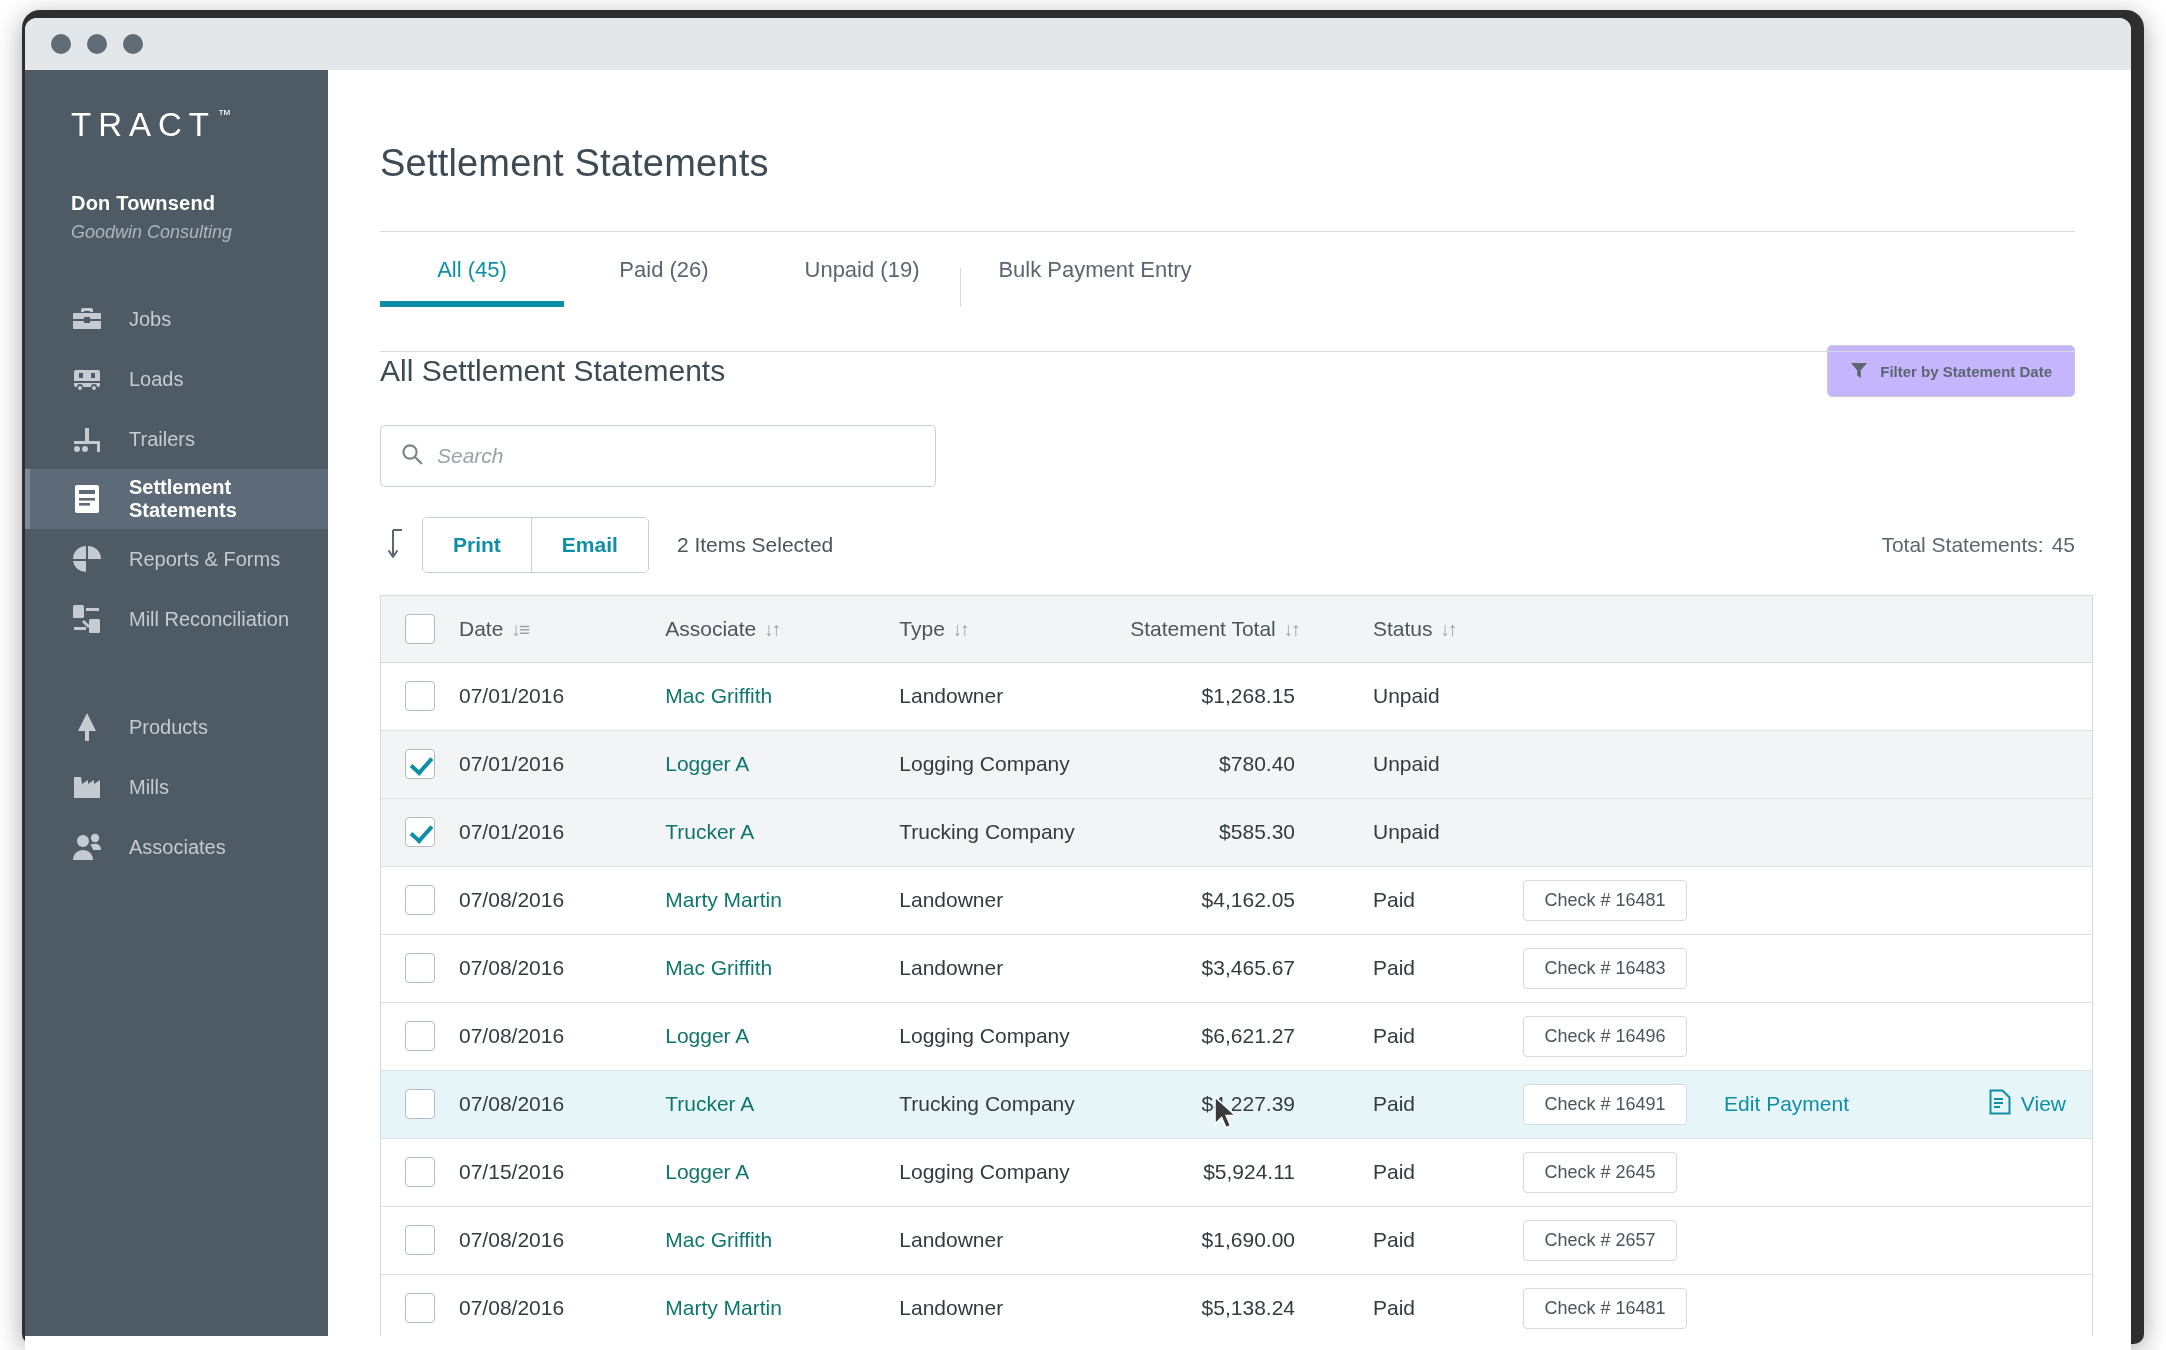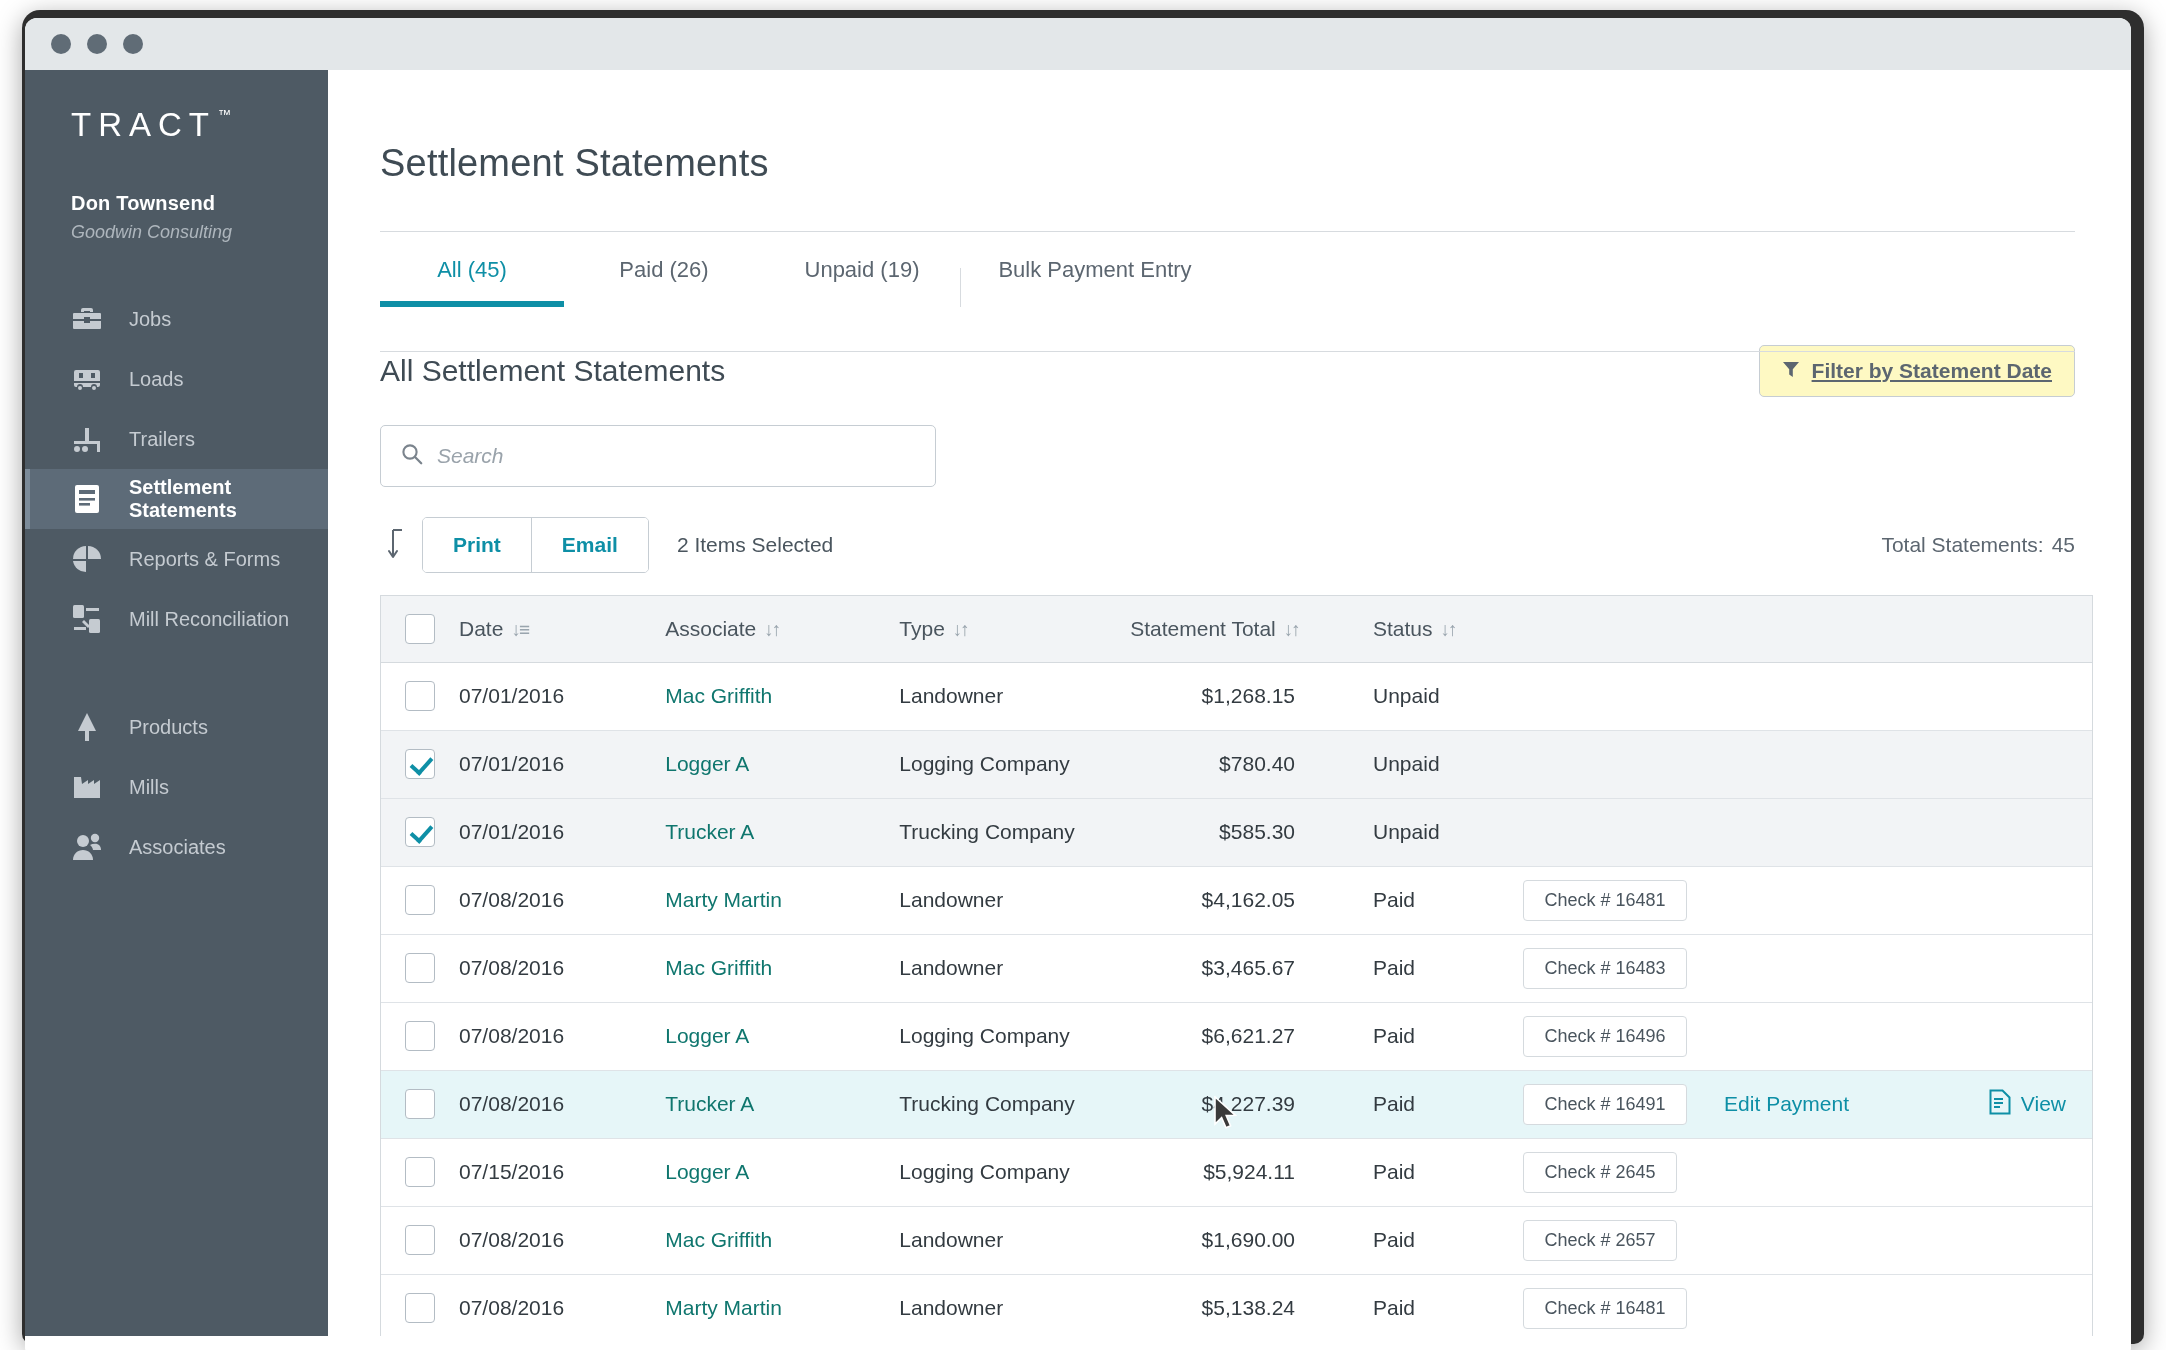--- a/index.html
+++ b/index.html
@@ -205,26 +205,25 @@
     font-weight: 400;
   }
   #filter-btn {
     border: 1px solid #c6cdd3;
     border-radius: 5px;
     height: 52px;
     padding: 0 22px;
     display: flex;
     align-items: center;
     gap: 12px;
-    font-size: 21px;
+    font-size: 15px;
     color: #5c6670;
     font-weight: bold;
-    background: #fef9c3;
-    cursor: pointer;
-    text-decoration: underline;
+    background: #c4b5fd;
+    cursor: pointer;
   }
 
   
   #search-wrap {
     margin: 28px 0 0 52px;
     width: 556px;
     height: 62px;
     border: 1px solid #c6cdd3;
     border-radius: 5px;
     display: flex;

